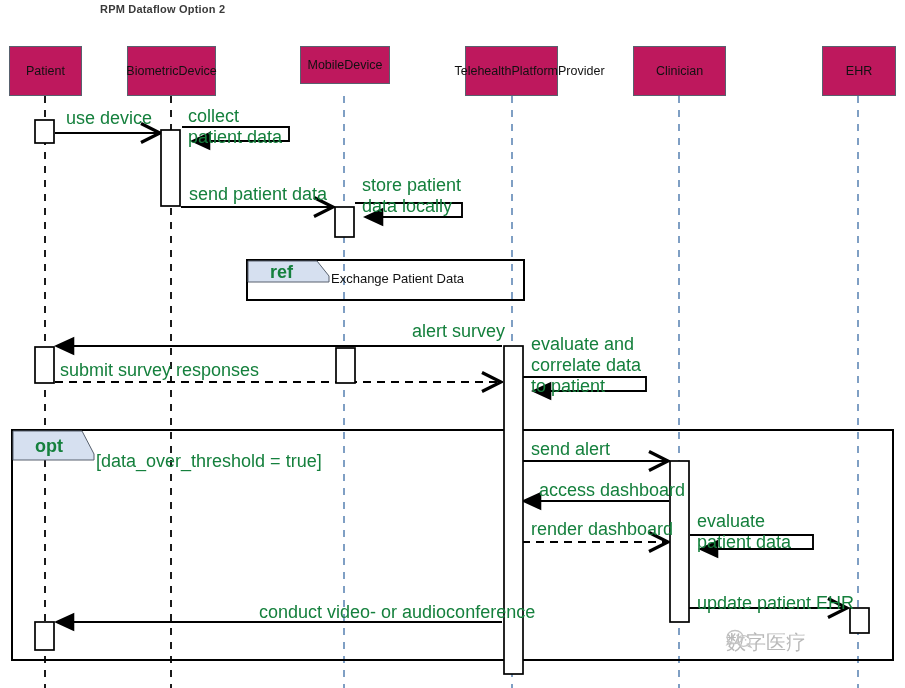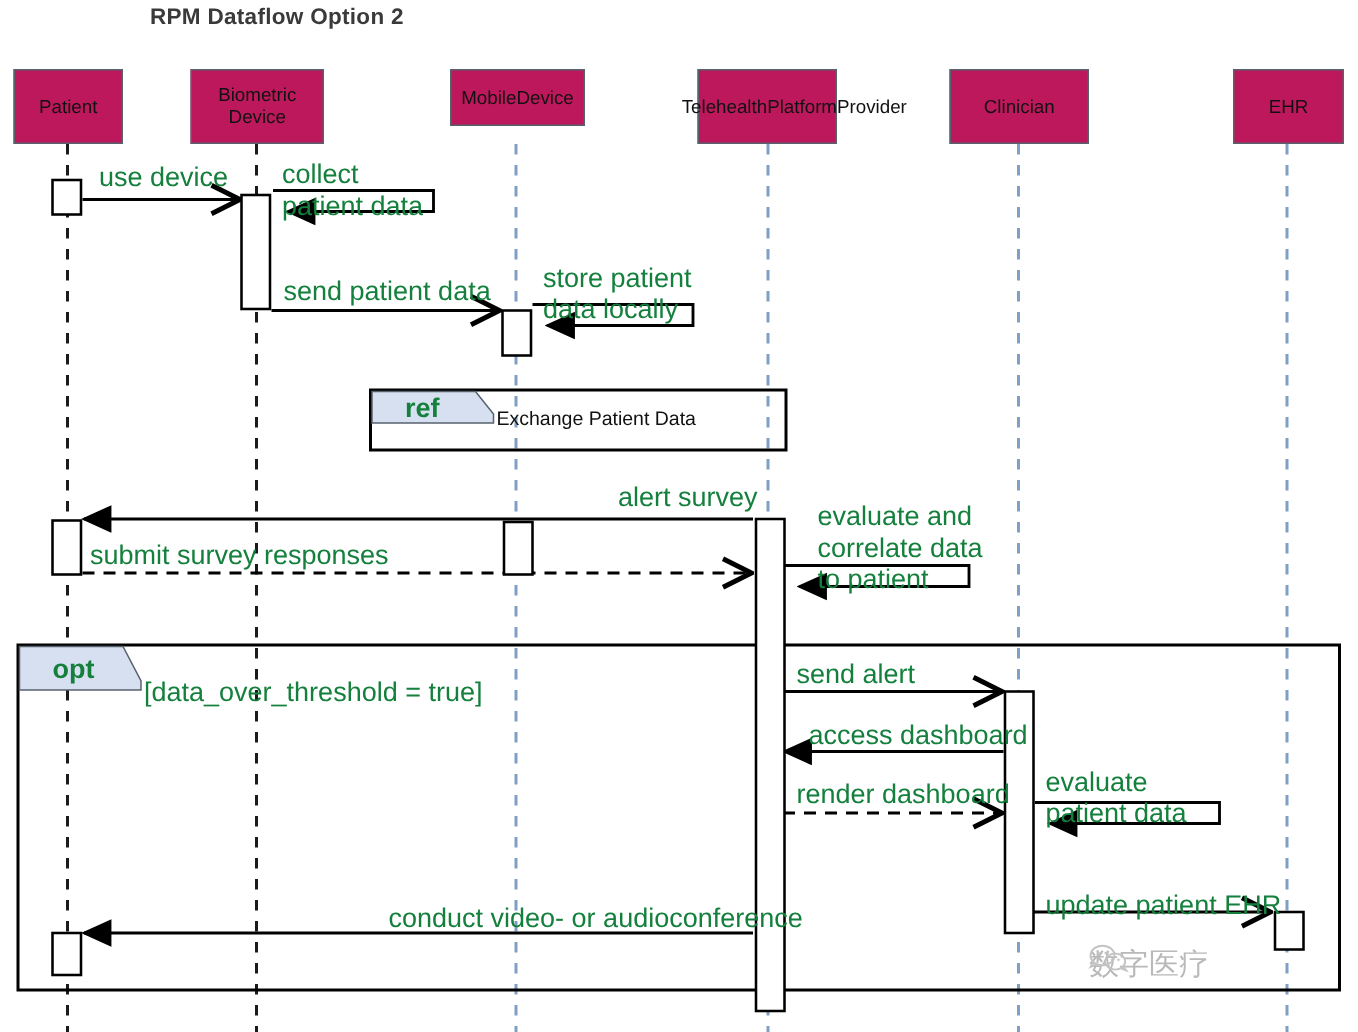--- a/index.html
+++ b/index.html
@@ -5,21 +5,21 @@
 <style>
   html,body{margin:0;padding:0;background:#ffffff;}
   body{
     font-family:"Liberation Sans", sans-serif;
     width:905px;height:688px;position:relative;overflow:hidden;
     -webkit-font-smoothing:antialiased;
   }
   #canvas{position:absolute;left:0;top:0;width:905px;height:688px;}
   .ttl{
     position:absolute;left:100px;top:3px;
-    font-size:15px;font-weight:bold;color:#3a3a3a;
+    font-size:11px;font-weight:bold;color:#3a3a3a;
     letter-spacing:.2px;white-space:nowrap;
   }
   .lifebox{
     position:absolute;box-sizing:border-box;
     background:#be185d;border:1px solid #58616e;
     display:flex;align-items:center;justify-content:center;
     text-align:center;font-size:12.5px;color:#111;line-height:1.18;
   }
   .lbl{
     position:absolute;font-size:18px;color:#15803d;line-height:1.18;
@@ -91,21 +91,21 @@
         <rect x="670" y="461" width="19" height="161" fill="#ffffff" stroke="#000000" stroke-width="1.7"></rect>
         <rect x="850" y="608" width="19" height="25" fill="#ffffff" stroke="#000000" stroke-width="1.7"></rect>
         <rect x="35" y="622" width="19" height="28" fill="#ffffff" stroke="#000000" stroke-width="1.7"></rect>
       </g>
   </svg>
 
   <div id="boxes">
       <div class="lifebox" style="left: 9px; top: 46px; width: 73px; height: 50px;">
         <div>Patient</div>
       </div>
-      <div class="lifebox" style="left: 127px; top: 46px; width: 89px; height: 50px; flex-direction: column;">
+      <div class="lifebox" style="left: 127px; top: 46px; width: 89px; height: 50px;">
         <div>Biometric</div>
         <div>Device</div>
       </div>
       <div class="lifebox" style="left: 300px; top: 46px; width: 90px; height: 38px;">
         <div>Mobile</div>
         <div>Device</div>
       </div>
       <div class="lifebox" style="left: 465px; top: 46px; width: 93px; height: 50px; padding-left: 36px;">
         <div>Telehealth</div>
         <div>Platform</div>
@@ -127,21 +127,21 @@
       <div class="lbl" style="left: 35px; top: 436px; font-weight: bold;">opt</div>
       <div class="lbl" style="left: 96px; top: 451px;">[data_over_threshold = true]</div>
       <div class="lbl" style="left: 66px; top: 108px;">use device</div>
       <div class="lbl" style="left: 188px; top: 106px;">collect
 patient data</div>
       <div class="lbl" style="left: 189px; top: 184px;">send patient data</div>
       <div class="lbl" style="left: 362px; top: 175px;">store patient
 data locally</div>
       <div class="lbl" style="left: 412px; top: 321px;">alert survey</div>
       <div class="lbl" style="left: 60px; top: 360px;">submit survey responses</div>
-      <div class="lbl" style="left: 545px; top: 334px;">evaluate and
+      <div class="lbl" style="left: 531px; top: 334px;">evaluate and
 correlate data
 to patient</div>
       <div class="lbl" style="left: 531px; top: 439px;">send alert</div>
       <div class="lbl" style="left: 539px; top: 480px;">access dashboard</div>
       <div class="lbl" style="left: 531px; top: 519px;">render dashboard</div>
       <div class="lbl" style="left: 697px; top: 511px;">evaluate
 patient data</div>
       <div class="lbl" style="left: 697px; top: 593px;">update patient EHR</div>
       <div class="lbl" style="left: 259px; top: 602px;">conduct video- or audioconference</div>
     </div>

